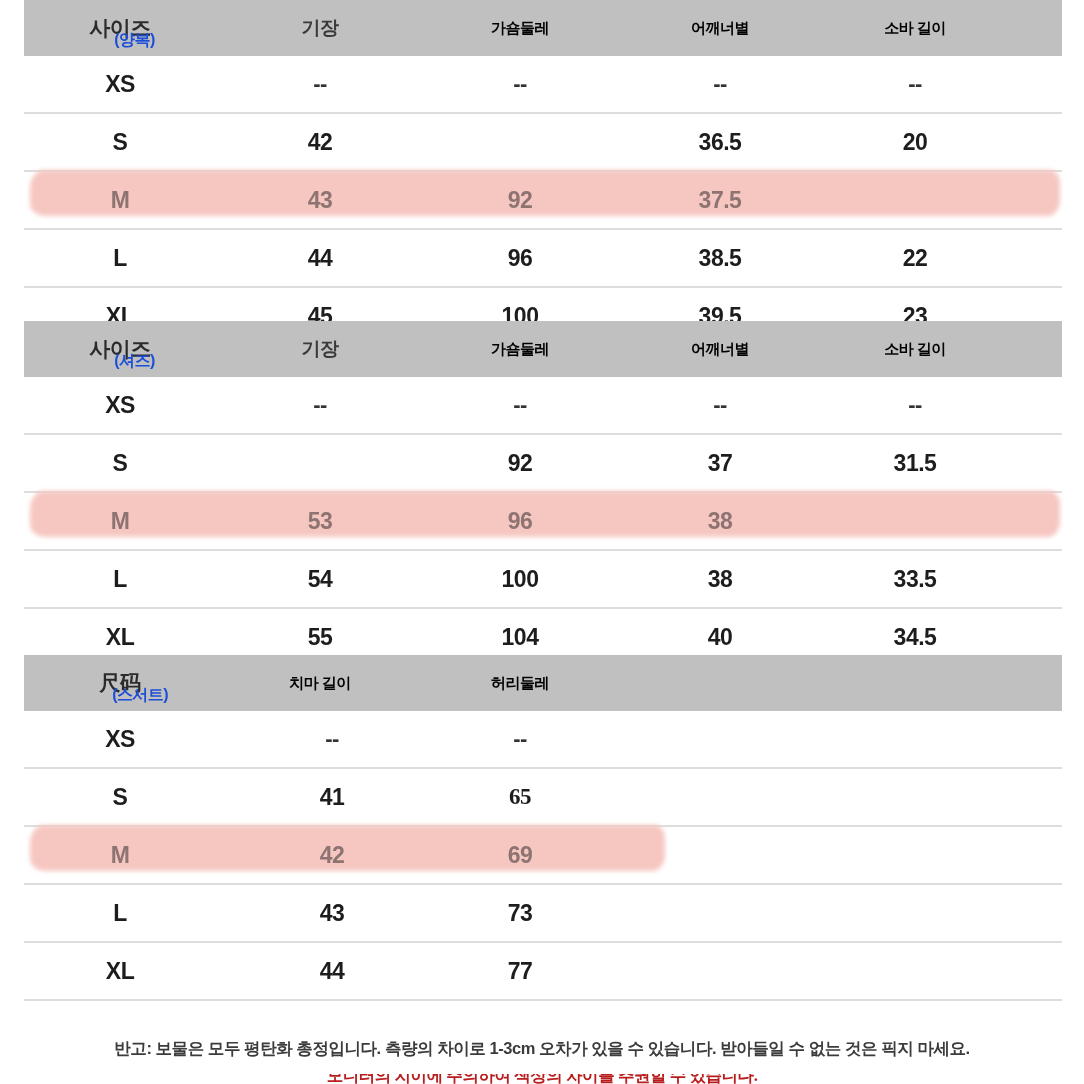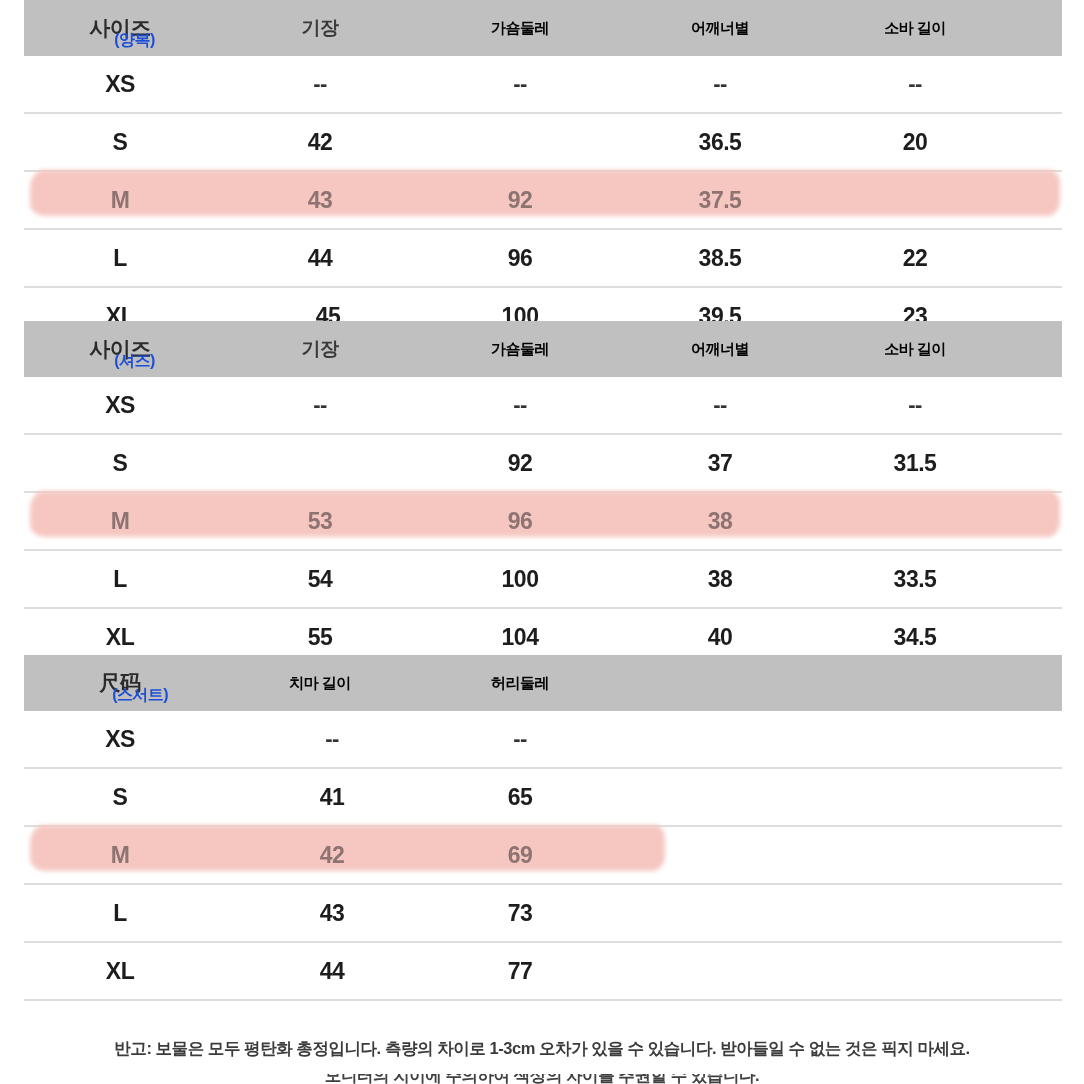--- a/index.html
+++ b/index.html
@@ -138,22 +138,23 @@
     left: 0;
     width: 1084px;
     text-align: center;
     font-size: 16.5px;
     font-weight: bold;
     color: #3b3b3b;
     letter-spacing: -0.45px;
     white-space: nowrap;
   }
   .footnote.faded {
-    color: #404040;
-    font-weight: bold;
+    color: #b91c1c;
+    font-weight: bold;
+    font-family: Liberation Serif, serif;
   }
   .clip-line {
     overflow: hidden;
     height: 10px;
   }
   .clip-line > span {
     display: block;
     margin-top: -9px;
   }
 </style>
@@ -209,21 +210,21 @@
     <div class="trow">
       <div class="cell" style="left:0px; width:192px;">L</div>
       <div class="cell" style="left:200px; width:192px;">44</div>
       <div class="cell" style="left:400px; width:192px;">96</div>
       <div class="cell" style="left:600px; width:192px;">38.5</div>
       <div class="cell" style="left:795px; width:192px;">22</div>
     </div>
 
     <div class="trow no-rule">
       <div class="cell" style="left:0px; width:192px;">XL</div>
-      <div class="cell" style="left:208px; width:192px;text-align:center;">45</div>
+      <div class="cell" style="left:200px; width:192px;text-align:center;">45</div>
       <div class="cell" style="left:400px; width:192px;">100</div>
       <div class="cell" style="left:600px; width:192px;">39.5</div>
       <div class="cell" style="left:795px; width:192px;">23</div>
     </div>
   </div>
 
   <div class="size-table" style="top:321px;">
 
     <div class="thead">
       <div class="hcell size-col" style="left:0px; width:192px;">
@@ -301,21 +302,21 @@
 
     <div class="trow">
       <div class="cell" style="left:0px; width:192px;">XS</div>
       <div class="cell dash" style="left:212px; width:192px;">--</div>
       <div class="cell dash" style="left:400px; width:192px;">--</div>
     </div>
 
     <div class="trow">
       <div class="cell" style="left:0px; width:192px;">S</div>
       <div class="cell" style="left:212px; width:192px;">41</div>
-      <div class="cell" style="left:400px; width:192px;">65</div>
+      <div class="cell" style="left:400px; width:192px;font-family:Liberation Serif, serif;">65</div>
     </div>
 
     <div class="trow highlight">
       <div class="marker" style="left:6px; top:-2px; width:635px; height:46px;"></div>
       <div class="cell" style="left:0px; width:192px;">M</div>
       <div class="cell" style="left:212px; width:192px;">42</div>
       <div class="cell" style="left:400px; width:192px;">69</div>
     </div>
 
     <div class="trow">

